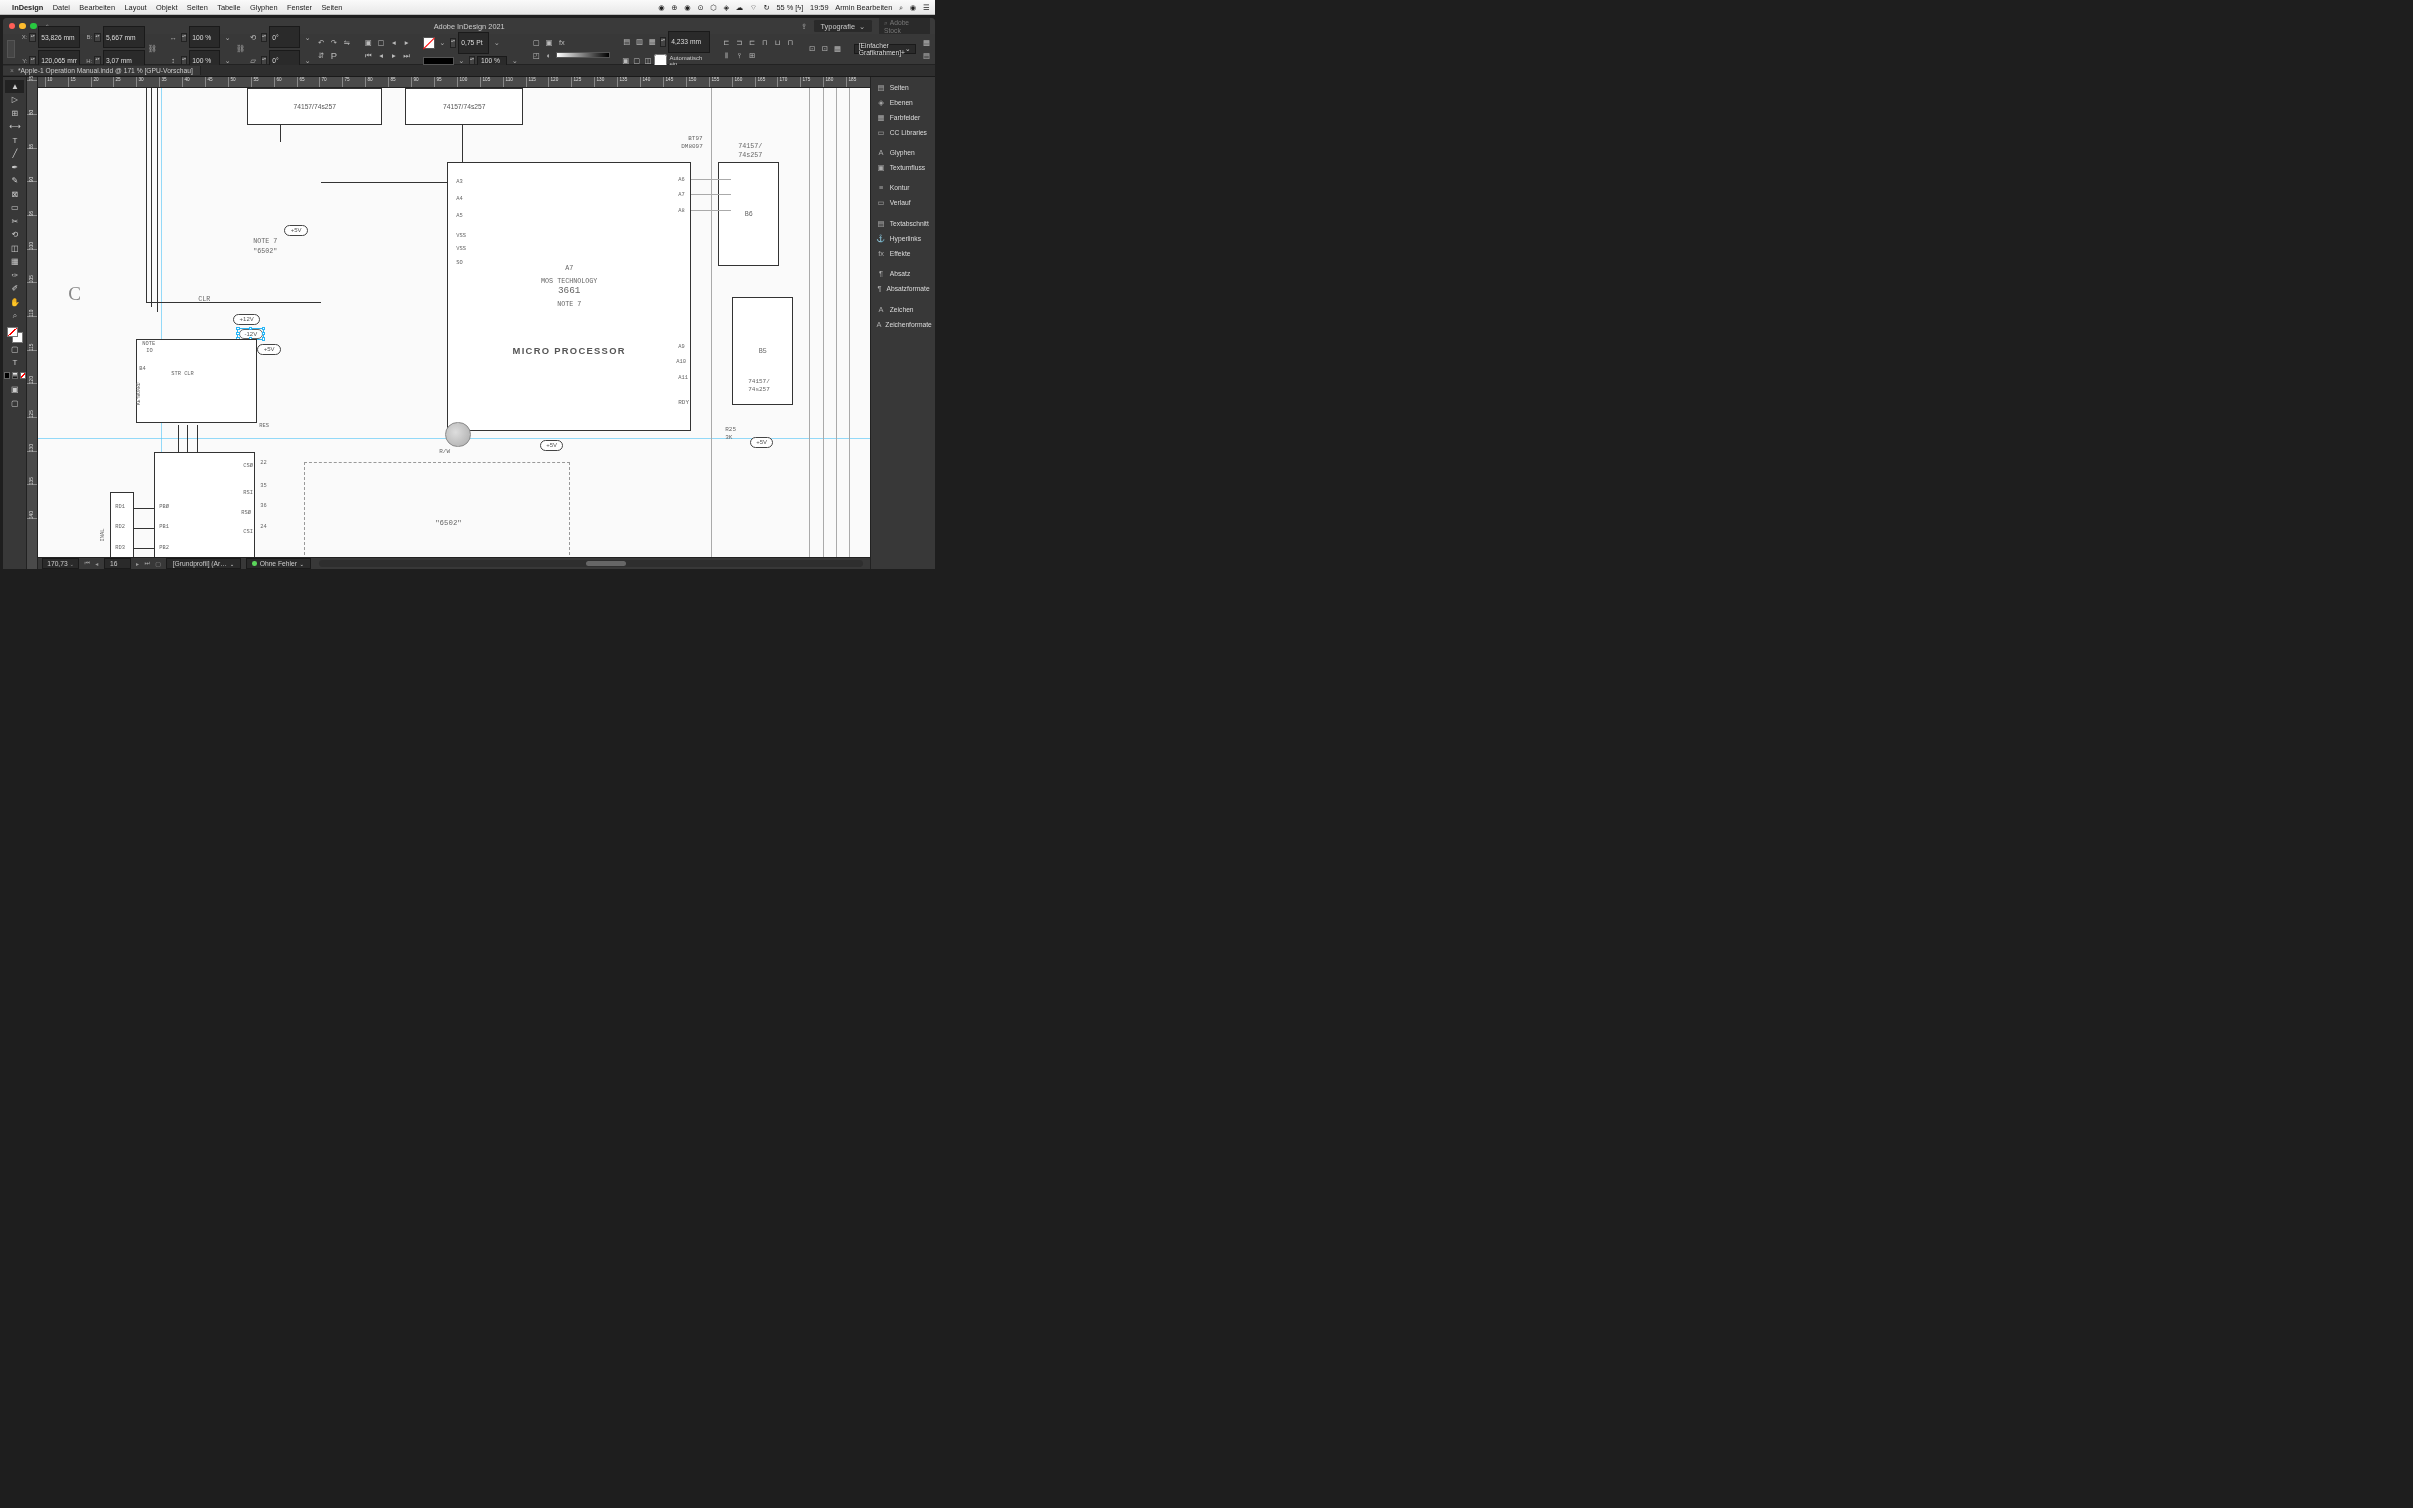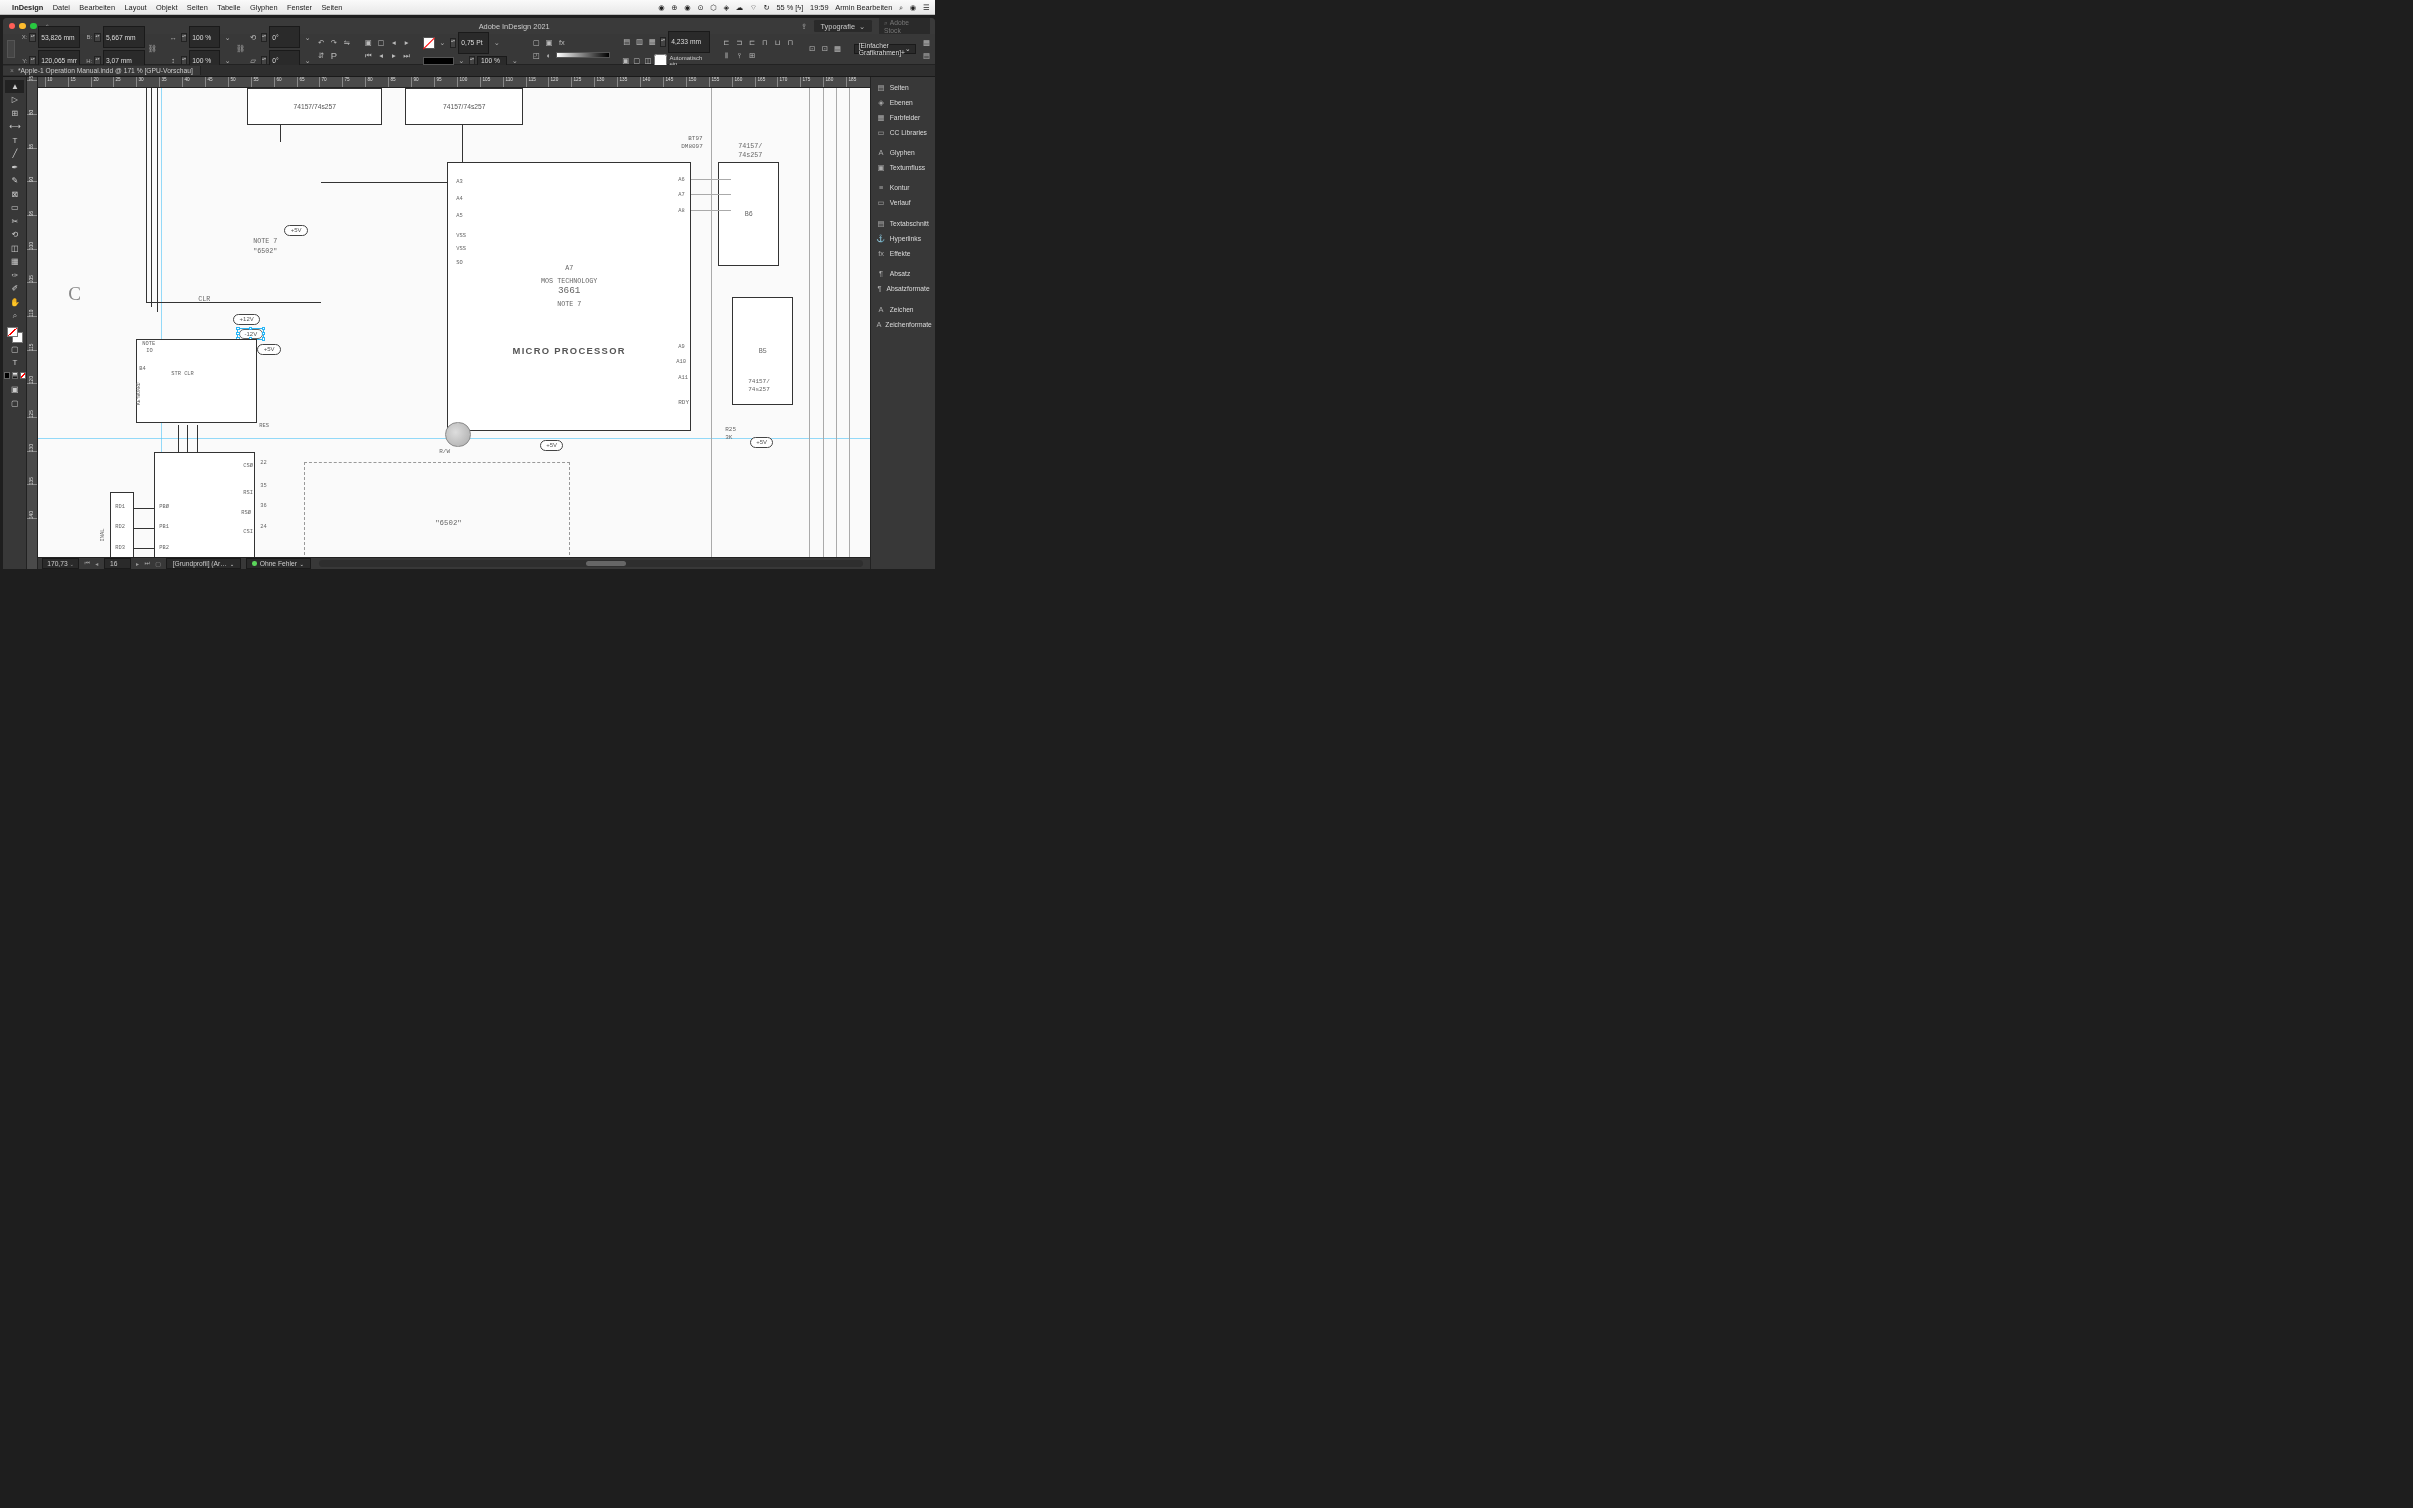--- a/index.html
+++ b/index.html
@@ -15,21 +15,21 @@
 
 
 .window { position: absolute; top: 18px; left: 3.4px; right: 0; height: 551px; background: #323232; border-radius: 4px 4px 0 0; overflow: hidden; display: flex; flex-direction: column; }
 .titlebar { height: 16px; background: #3a3a3a; display: flex; align-items: center; padding: 0 5.4px; color: #ccc; font-size: 7.4px; }
 .traffic { display: flex; gap: 4px; }
 .traffic span { width: 6.7px; height: 6.7px; border-radius: 50%; display: block; }
 .tl-close { background: #ff5f57; }
 .tl-min { background: #febc2e; }
 .tl-max { background: #28c840; }
 .titlebar .home { margin-left: 8px; color: #aaa; font-size: 8px; }
-.titlebar .title { position: absolute; left: 50%; transform: translateX(-50%); margin-left: 45px; }
+.titlebar .title { position: absolute; left: 50%; transform: translateX(-50%); }
 .titlebar .right { margin-left: auto; display: flex; align-items: center; gap: 6.7px; }
 .titlebar .workspace { background: #2a2a2a; padding: 1.3px 6.7px; border-radius: 1.3px; display: flex; align-items: center; gap: 4px; }
 .titlebar .stock-search { background: #2a2a2a; padding: 1.3px 5.4px; border-radius: 1.3px; color: #777; width: 51px; font-size: 6.7px; }
 
 
 .control-bar { height: 31px; background: #383838; border-bottom: 0.7px solid #222; display: flex; align-items: center; font-size: 6.7px; color: #ccc; padding: 0 4px; gap: 2.7px; }
 .control-bar .ref-grid { width: 17.5px; height: 17.5px; background: #2e2e2e; border: 0.7px solid #555; display: grid; grid-template: 1fr 1fr 1fr / 1fr 1fr 1fr; }
 .control-bar .ref-grid span { border: 0.7px solid #444; }
 .control-bar .field-group { display: flex; flex-direction: column; gap: 1.3px; }
 .control-bar .field-row { display: flex; align-items: center; gap: 2px; }

